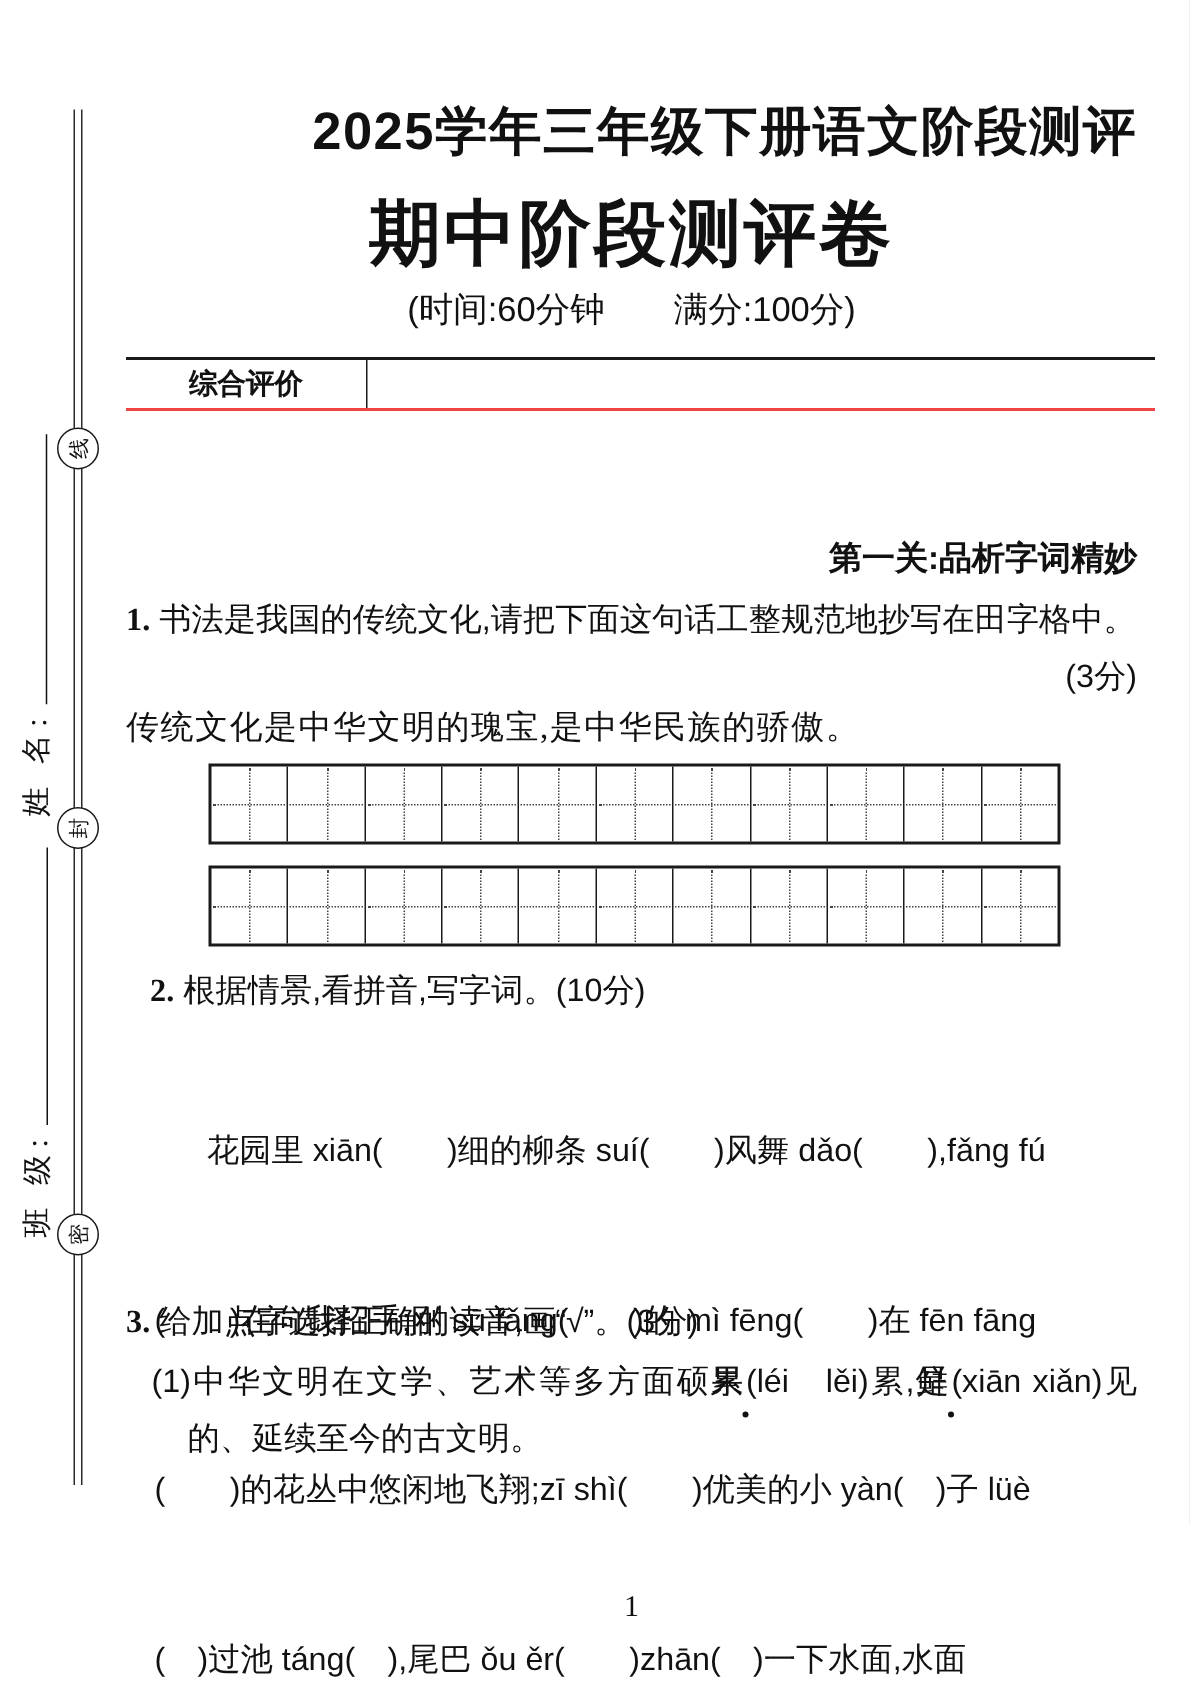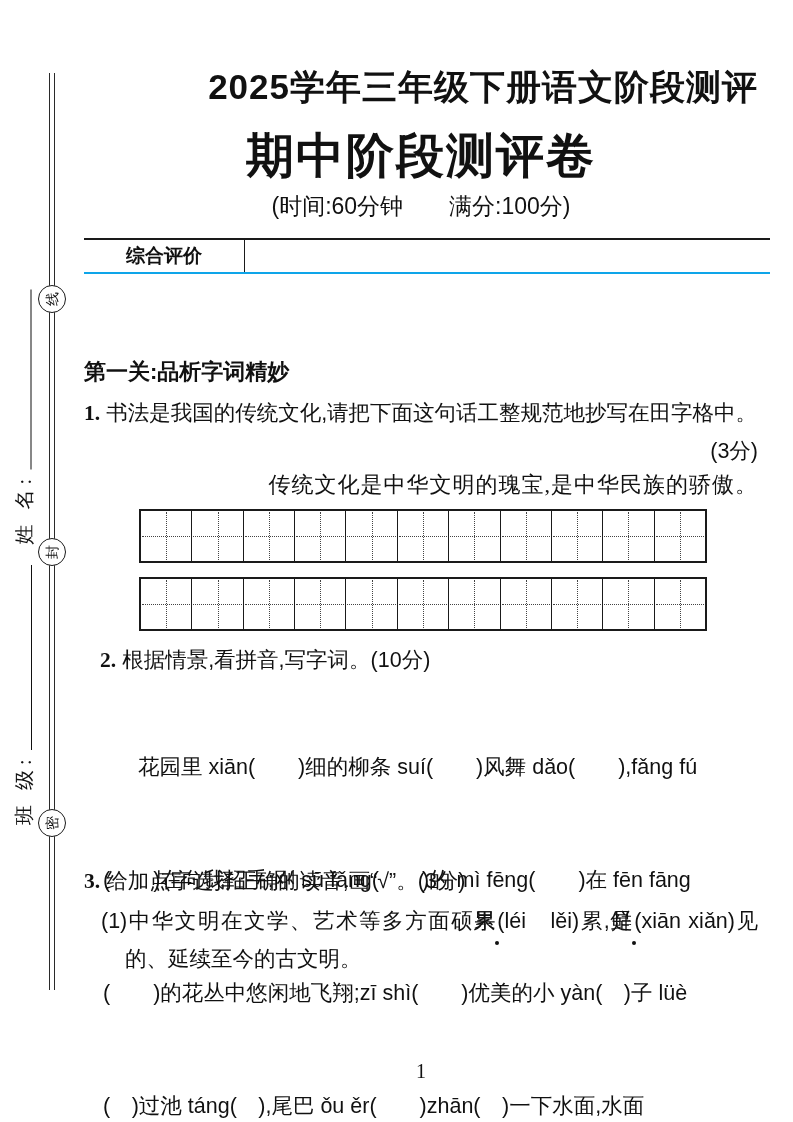--- a/index.html
+++ b/index.html
@@ -28,39 +28,39 @@
   
   .content{position:absolute;left:84px;top:0;width:674px;height:1122px;}
   .title{position:absolute;left:0;width:100%;text-align:center;font-weight:bold;
     font-family:"Liberation Sans","DejaVu Sans",sans-serif;}
   .title1{top:64px;font-size:35px;letter-spacing:1px;text-align:right;}
   .title2{top:124px;font-size:48px;letter-spacing:2px;}
   .meta{position:absolute;top:191px;left:0;width:100%;text-align:center;font-size:23px;
     font-family:"Liberation Sans","DejaVu Sans",sans-serif;}
   .eval-bar{
     position:absolute;top:238px;left:0;width:686px;height:32px;
-    border-top:2px solid #1a1a1a;border-bottom:2px solid #0ea5e9;display:flex;
+    border-top:2px solid #1a1a1a;border-bottom:2px solid #ef4444;display:flex;
   }
   .eval-label{
     width:160px;border-right:1.5px solid #1a1a1a;display:flex;align-items:center;justify-content:center;
     font-size:19px;font-weight:bold;font-family:"Liberation Sans","DejaVu Sans",sans-serif;
   }
   .eval-space{flex:1;}
   .intro{
     position:absolute;top:284px;left:0;width:674px;font-size:21.5px;line-height:38px;
     text-indent:43px;text-align:justify;font-family:"Liberation Serif","DejaVu Serif",serif;
   }
-  .gate-heading{position:absolute;top:357px;left:0;width:100%;text-align:left;
+  .gate-heading{position:absolute;top:357px;left:0;width:100%;text-align:right;
     font-size:22px;font-weight:bold;font-family:"Liberation Sans","DejaVu Sans",sans-serif;}
   .qline{position:absolute;left:0;width:674px;font-size:21.5px;line-height:30px;}
   .qnum{font-weight:bold;font-family:"Liberation Serif","DejaVu Serif",serif;margin-right:6px;}
   .q1{top:398px;}
   .score-line{position:absolute;top:436px;left:0;width:674px;text-align:right;font-size:21.5px;}
   .copy-sentence{
-    position:absolute;top:470px;left:0;width:100%;text-align:right;font-size:22px;
+    position:absolute;top:470px;left:0;width:100%;text-align:left;font-size:22px;
     font-family:"Liberation Serif","DejaVu Serif",serif;letter-spacing:1px;
   }
   
   .tz-row{
     position:absolute;left:55px;width:564px;height:50px;display:flex;
     border:2px solid #1a1a1a;background:#fff;
   }
   .tz-row1{top:509px;}
   .tz-row2{top:577px;}
   .tz-cell{position:relative;flex:1 1 0;border-right:1.5px solid #1a1a1a;}

